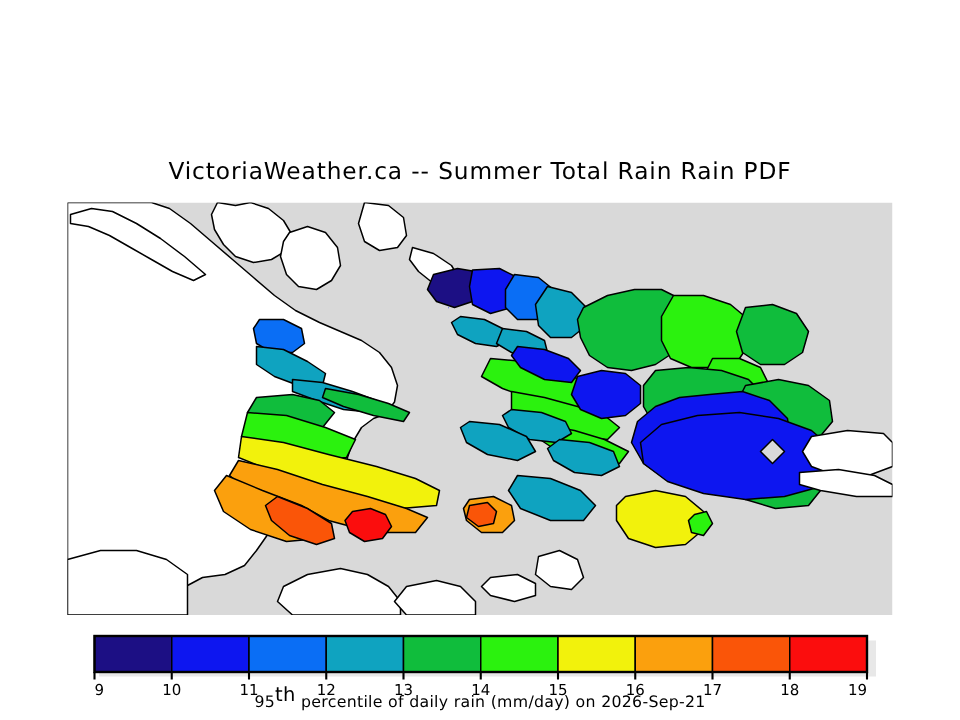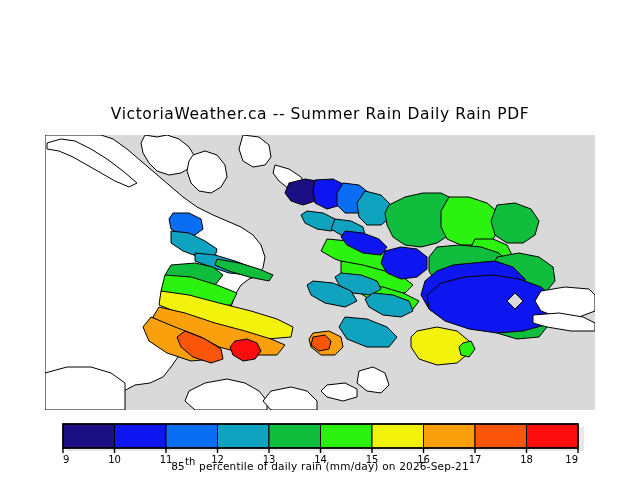--- a/index.html
+++ b/index.html
@@ -59,30 +59,30 @@
     top: 456px;
     width: 640px;
     text-align: center;
     font-family: "DejaVu Sans", sans-serif;
     font-size: 10.5px;
     color: #000000;
     white-space: nowrap;
     letter-spacing: 0.2px;
   }
   #cbar-caption sup {
-    font-size: 10px;
+    font-size: 13px;
     vertical-align: super;
   }
 </style>
 </head>
 <body>
 
 <div id="stage">
 
-  <div id="title">VictoriaWeather.ca -- Summer Rain Daily Rain PDF</div>
+  <div id="title">VictoriaWeather.ca -- Summer Total Rain Rain PDF</div>
 
   <div id="map-wrap">
     <svg id="map-svg" width="550" height="275" viewBox="0 0 550 275">
 
       <rect x="0" y="0" width="550" height="275" fill="#d9d9d9"></rect>
 
       <g stroke="#000000" stroke-width="1" stroke-linejoin="round">
 
         <path fill="#ffffff" d="M0,0 L0,275 L40,275 L60,268 L75,258 L90,250 L105,248
                  L118,242 L126,232 L133,222 L140,215 L152,212 L163,214
@@ -254,16 +254,16 @@
           <text x="475.00" y="45" class="cb-tick-label" text-anchor="middle">17</text>
           <line x1="526.50" y1="30" x2="526.50" y2="35" stroke="#000000" stroke-width="1.4"></line>
           <text x="526.50" y="45" class="cb-tick-label" text-anchor="middle">18</text>
           <line x1="578.00" y1="30" x2="578.00" y2="35" stroke="#000000" stroke-width="1.4"></line>
           <text x="578.00" y="45" class="cb-tick-label" text-anchor="end">19</text>
         </g>
     </svg>
   </div>
 
   <div id="cbar-caption">
-    <span>85</span><sup>th</sup><span> percentile of daily rain (mm/day) on 2026-Sep-21</span>
+    <span>95</span><sup>th</sup><span> percentile of daily rain (mm/day) on 2026-Sep-21</span>
   </div>
 
 </div>
 
 </body></html>

